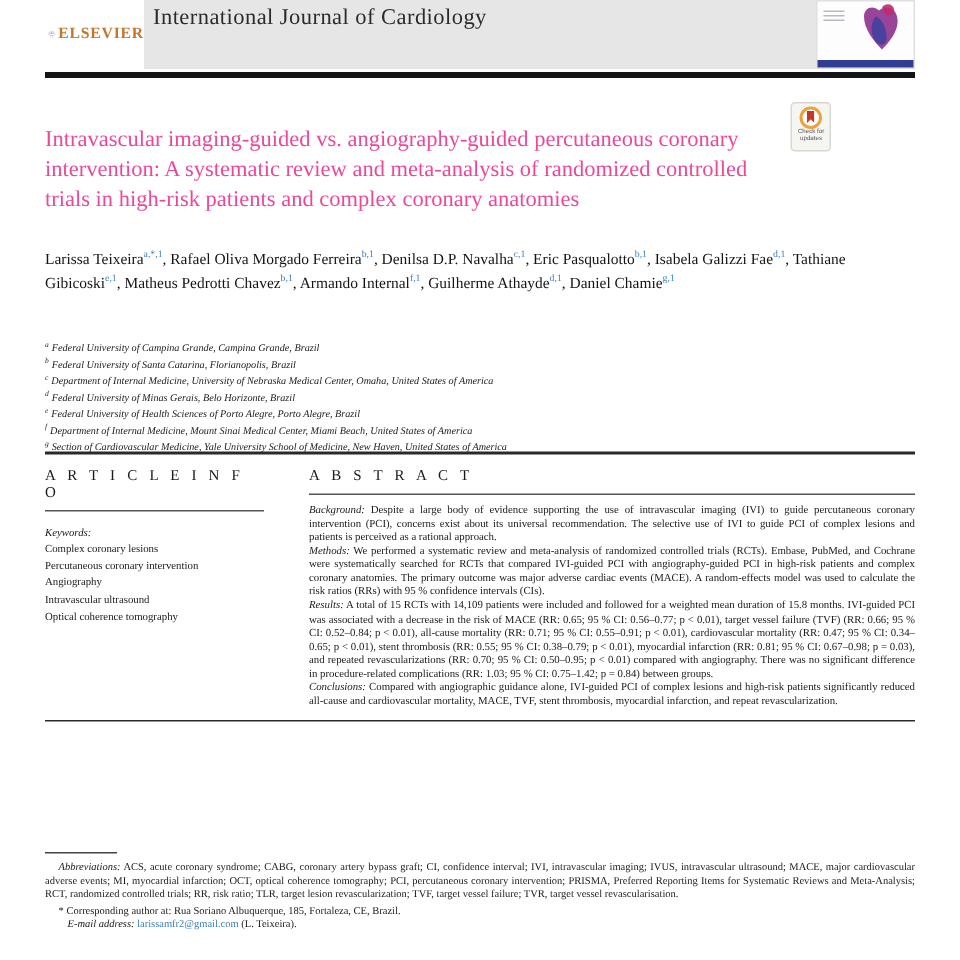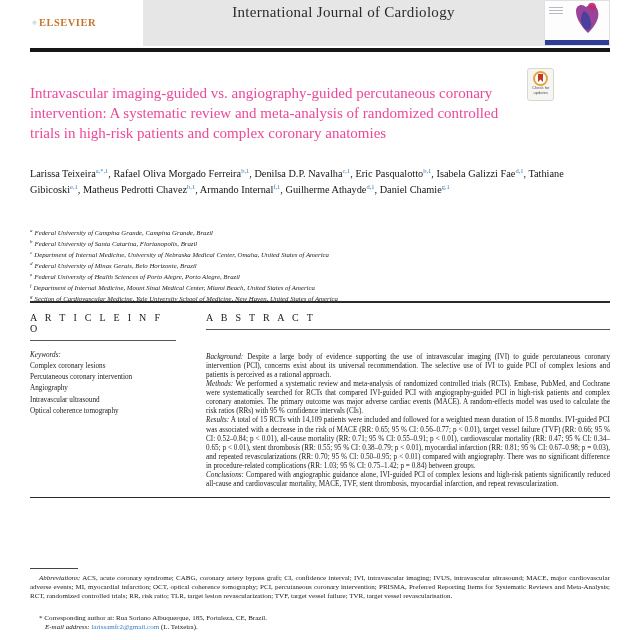--- a/index.html
+++ b/index.html
@@ -7,21 +7,21 @@
   .page {
     position:relative; width:640px; height:640px; margin:0 auto;
     background:#ffffff; overflow:hidden;
     font-family:"Liberation Serif", serif; color:#1a1a1a;
   }
   
   .header { position:absolute; top:0; left:30px; right:30px; height:46px; display:flex; }
   .elsevier { width:66px; position:relative; display:flex; flex-direction:row; align-items:center; justify-content:flex-end; }
   .elsevier svg { width:52px; height:30px; display:block; }
   .elsevier-word { font-family:"Liberation Serif", serif; font-size:10.5px; letter-spacing:0.5px; color:#c5762e; font-weight:bold; line-height:1; margin-top:1px; }
-  .banner { flex:1; background:#e6e6e6; display:flex; flex-direction:column; align-items:center; justify-content:space-between; padding:4px 6px 6px 6px;margin-left:47px; }
+  .banner { flex:1; background:#e6e6e6; display:flex; flex-direction:column; justify-content:space-between; padding:4px 6px 6px 6px; }
   .journal-title { font-size:15px; color:#2b2b2b; letter-spacing:0.3px; }
   .homepage-line { font-family:"Liberation Sans", sans-serif; font-size:8px; font-weight:bold; color:#222; }
   .homepage-line .url { color:#4292c9; font-weight:normal; }
   .cover { width:66px; position:relative; background:#fdfdfd; border:1px solid #e0e0e0; }
   .cover .band { position:absolute; left:0; right:0; bottom:0; height:5px; background:#2f3d94; }
   .cover svg { position:absolute; right:1px; top:0; width:44px; height:38px; }
   .cover .spine-lines { position:absolute; left:4px; top:6px; width:14px; }
   .cover .spine-lines i { display:block; height:1px; background:#b9b9c4; margin-bottom:2px; }
   .header-rule { position:absolute; top:48px; left:30px; right:30px; height:4px; background:#161616; }
   
@@ -41,29 +41,29 @@
   
   .content { position:absolute; top:312px; left:30px; right:30px; }
   .columns { display:flex; gap:30px; }
   .col-info { width:146px; flex:none; }
   .col-abs { flex:1; }
   .sec-head { font-size:10px; font-weight:normal; letter-spacing:0.28em; color:#1a1a1a; }
   .col-rule { height:1px; background:#555; margin-top:6px; }
   .kw-label { margin-top:9px; font-size:7.2px; font-style:italic; line-height:1.55; }
   .kw { font-size:7.2px; line-height:1.55; }
   .abs-sec { margin-top:0; font-size:7.2px; line-height:1.26; text-align:justify; }
-  .col-abs .abs-sec:first-of-type { margin-top:23px; }
+  .col-abs .abs-sec:first-of-type { margin-top:6px; }
   .abs-label { font-style:italic; }
   .end-rule { height:1.5px; background:#2a2a2a; margin-top:8px; }
   
   .footnotes { position:absolute; top:568px; left:30px; right:30px; font-size:7px; line-height:1.32; }
   .fn-sep { width:48px; height:1px; background:#444; margin-bottom:5px; }
   .abbr { text-align:justify; text-indent:9px; }
   .abbr em { font-style:italic; }
-  .corr { margin-top:12px; text-indent:9px; }
+  .corr { margin-top:1px; text-indent:9px; }
   .email-line { text-indent:15px; }
   .email-line em { font-style:italic; }
   .email-link { color:#3b7dbd; text-decoration:none; cursor:pointer; }
 </style>
 </head>
 <body>
 
 <div class="page">
 
   <div class="header">

